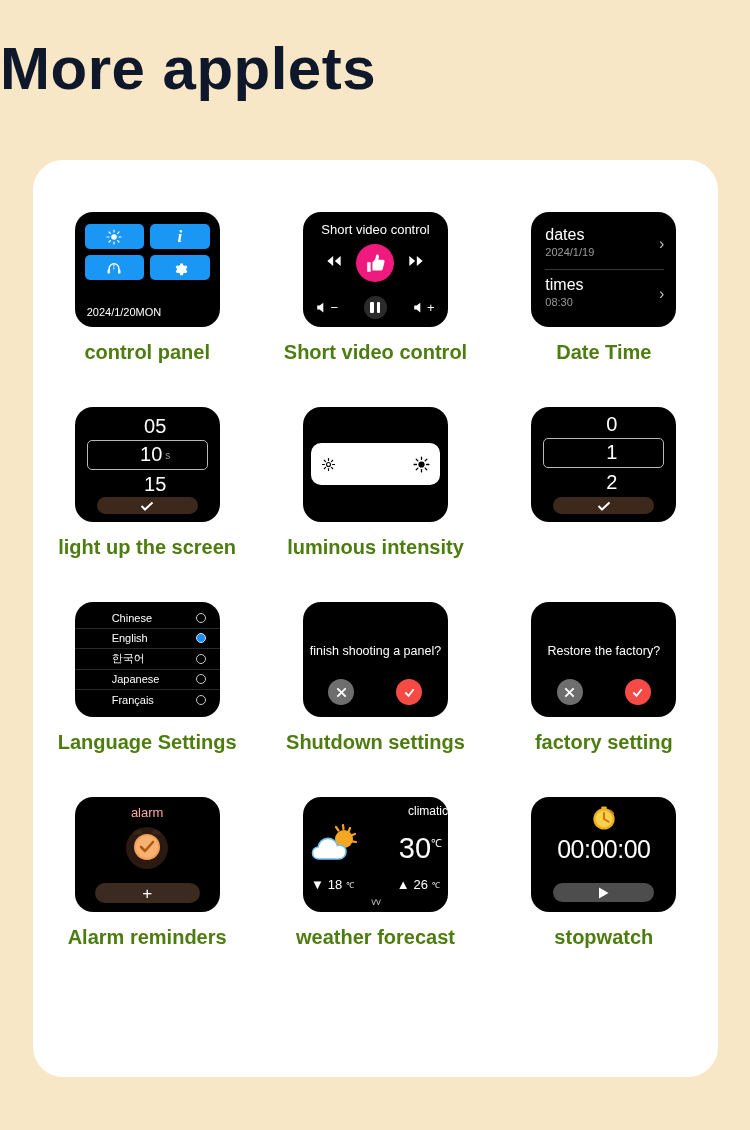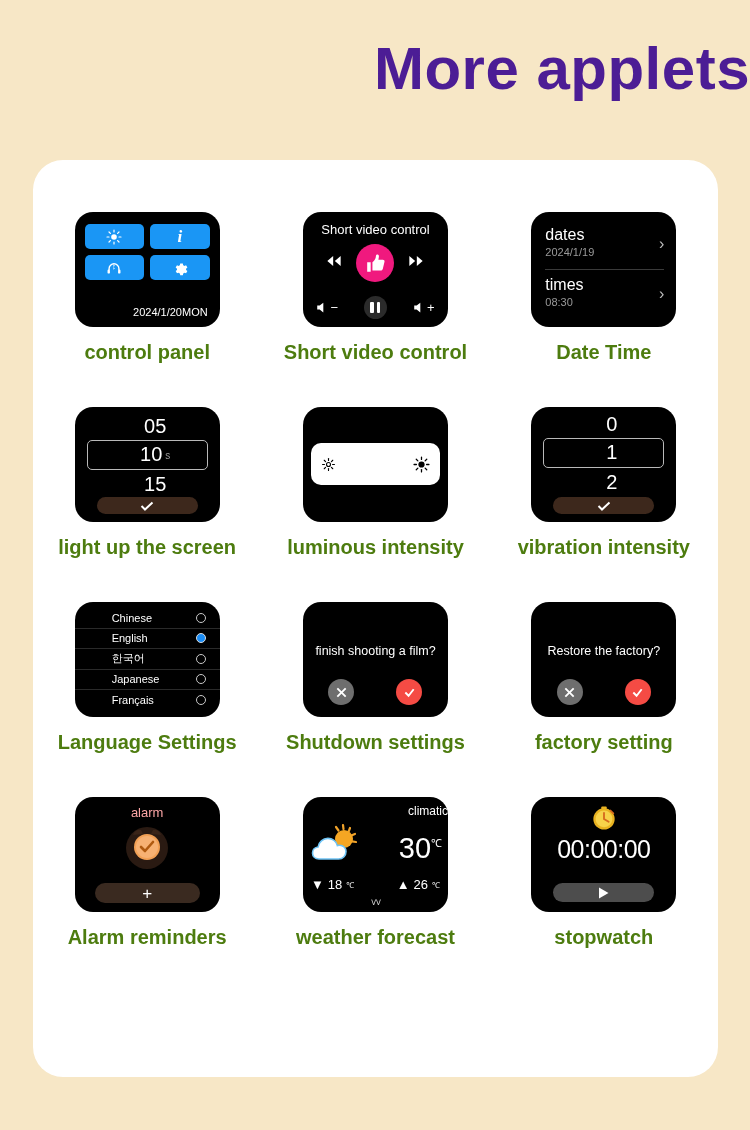--- a/index.html
+++ b/index.html
@@ -6,24 +6,23 @@
   html, body {
     width: 750px; height: 1130px;
     background: #f7e7c6;
     font-family: "Liberation Sans", sans-serif;
     overflow: hidden;
   }
   .page { position: relative; width: 750px; height: 1130px; background: #f7e7c6; }
 
   .page-title {
     position: absolute; top: 34px; left: 0; width: 750px;
-    text-align: right;
-    font-size: 60px; font-weight: bold; color: #4c1d95;
+    text-align: left;
+    font-size: 60px; font-weight: bold; color: #0f172a;
     letter-spacing: 0.5px;
-    padding-left: 24px;
   }
 
   .card {
     position: absolute; left: 33px; top: 160px;
     width: 685px; height: 917px;
     background: #ffffff; border-radius: 30px;
   }
 
   .grid {
     position: absolute; left: 0; top: 52px; width: 685px;
@@ -53,22 +52,22 @@
     display: grid; grid-template-columns: 1fr 1fr; gap: 6px 6px;
   }
   .cp-btn {
     height: 25px; background: #1a96f5; border-radius: 5px;
     display: flex; align-items: center; justify-content: center;
   }
   .cp-btn svg { width: 16px; height: 16px; fill: #fff; }
   .cp-ital { font-style: italic; font-weight: bold; font-size: 17px; color: #fff; font-family: "Liberation Serif", serif; }
   .cp-foot {
     position: absolute; left: 12px; right: 12px; bottom: 9px;
-    display: flex; justify-content: flex-end;
-    font-size: 11px; color: #fff; margin-left: 11px;
+    display: flex; justify-content: flex-start;
+    font-size: 11px; color: #fff;
   }
 
   
   .sv-title { position: absolute; top: 10px; left: 0; width: 100%; text-align: center; font-size: 13px; }
   .sv-mid { position: absolute; top: 32px; left: 0; width: 100%; display: flex; align-items: center; justify-content: center; gap: 12px; }
   .sv-like { width: 38px; height: 38px; border-radius: 50%; background: #f0197e; display: flex; align-items: center; justify-content: center; }
   .sv-like svg { width: 21px; height: 21px; fill: #fff; }
   .sv-arrow svg { width: 20px; height: 14px; fill: #fff; }
   .sv-bot { position: absolute; bottom: 8px; left: 0; width: 100%; display: flex; align-items: center; justify-content: center; gap: 26px; }
   .sv-bot svg { fill: #fff; }
@@ -328,21 +327,20 @@
               <span>1</span>
             </div>
             <div class="pk-item" style="top:64px">2</div>
             <div class="pk-ok">
               <svg viewBox="0 0 14 10">
                   <polyline points="1.5,5 5,8.5 12.5,1.5"></polyline>
                 </svg>
             </div>
           </div>
         </div>
-        <div class="caption">vibration intensity</div>
       </div>
 
       <div class="cell">
         <div class="tile">
           <div class="lang-list">
             <div class="lang-row">
               <span class="lbl">Chinese</span>
               <span class="radio"></span>
             </div>
             <div class="lang-row">
@@ -361,21 +359,21 @@
               <span class="lbl">Français</span>
               <span class="radio"></span>
             </div>
           </div>
         </div>
         <div class="caption">Language Settings</div>
       </div>
 
       <div class="cell">
         <div class="tile">
-          <div class="cf-q">finish shooting a film?</div>
+          <div class="cf-q">finish shooting a panel?</div>
           <div class="cf-btns">
             <span class="cf-b no">
               <svg viewBox="0 0 14 14">
                   <line x1="2.5" y1="2.5" x2="11.5" y2="11.5"></line>
                   <line x1="11.5" y1="2.5" x2="2.5" y2="11.5"></line>
                 </svg>
             </span>
             <span class="cf-b yes">
               <svg viewBox="0 0 14 14">
                   <polyline points="2.5,7 6,10.5 11.5,3.5"></polyline>

